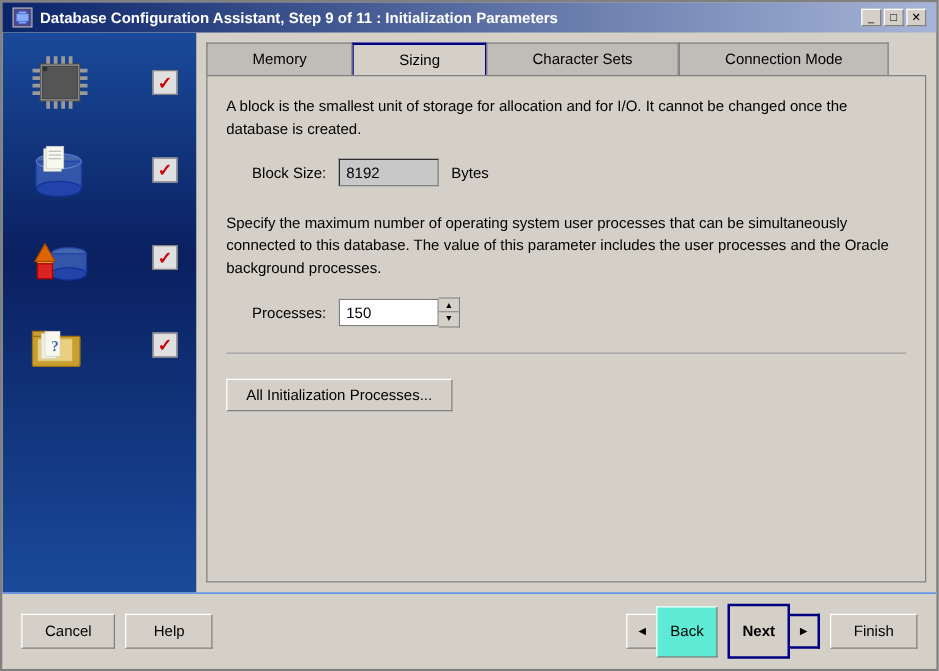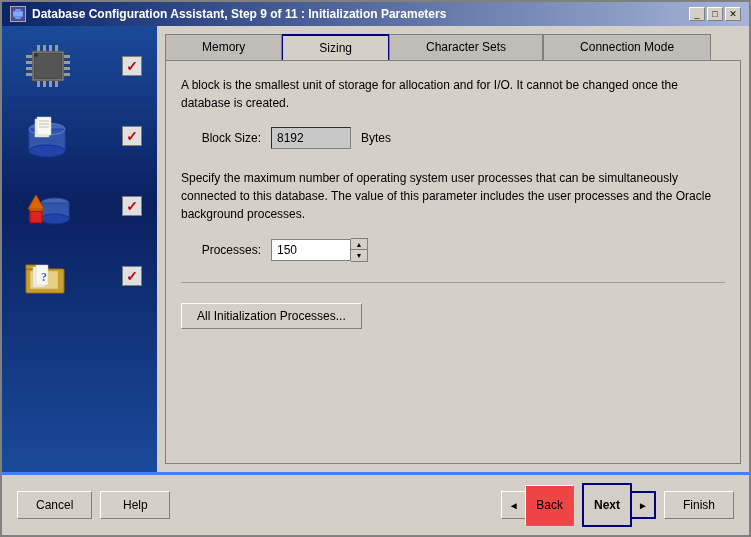--- a/index.html
+++ b/index.html
@@ -250,21 +250,21 @@
       border: 1px solid #808080;
       border-top-color: #ffffff;
       border-left-color: #ffffff;
       cursor: pointer;
       font-size: 12px;
       display: inline-block;
     }
 
     .bottom-bar {
       background: #d4d0c8;
-      border-top: 3px solid #3b82f6;
+      border-top: 1px solid #3b82f6;
       padding: 8px 15px;
       display: flex;
       align-items: center;
       justify-content: space-between;
       flex-shrink: 0;
     }
 
     .bottom-left {
       display: flex;
       gap: 8px;
@@ -310,21 +310,21 @@
       display: flex;
       align-items: center;
     }
 
     .back-group .nav-arrow-btn {
       border-right: none;
     }
 
     .back-label {
       padding: 5px 10px;
-      background: #ef4444;
+      background: #5eead4;
       border: 1px solid #808080;
       border-top-color: #ffffff;
       height: 41px;
       display: flex;
       align-items: center;
       cursor: pointer;
       border-left: 1px solid #ffffff;
     }
 
     .next-label {

